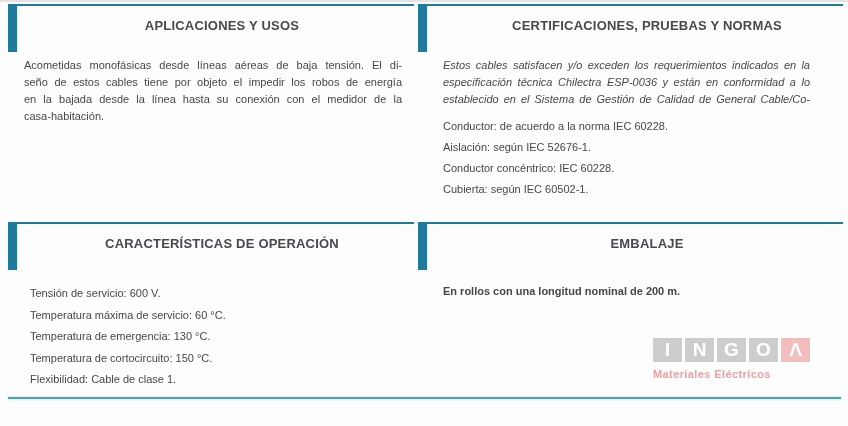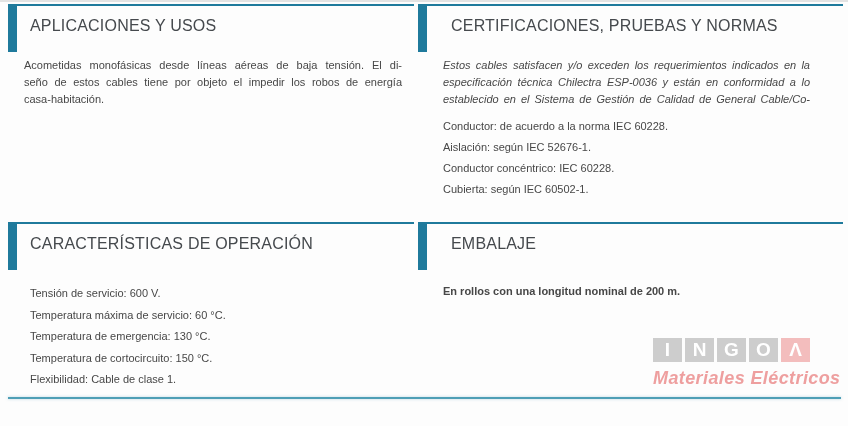--- a/index.html
+++ b/index.html
@@ -41,25 +41,26 @@
 
   .accent-bar {
     position: absolute;
     left: 0; top: 0;
     width: 9px; height: 46px;
     background: var(--accent);
   }
 
   .panel h2 {
     padding: 9px 0 0 22px;
-    font-size: 16px;
+    font-size: 13px;
     line-height: 22px;
-    font-weight: normal;
+    font-weight: bold;
     letter-spacing: 0.2px;
     color: var(--header-text);
+    text-align: center;
   }
   .panel-tr h2, .panel-br h2 { padding-left: 33px; }
 
   .body {
     font-size: 11px;
     line-height: 17px;
     color: var(--body-text);
   }
   .panel-tl .paragraph { margin: 20px 12px 0 16px; }
   .panel-tr .paragraph { margin: 20px 33px 0 25px; font-style: italic; }
@@ -98,40 +99,40 @@
     font-weight: bold;
     font-size: 19px;
     line-height: 24px;
     display: flex;
     align-items: center;
     justify-content: center;
   }
   .lbox.pink { background: var(--logo-pink); }
   .logo-tagline {
     margin-top: 6px;
-    font-size: 18px;
+    font-size: 11px;
     font-weight: bold;
-    font-style: italic;
     letter-spacing: 0.4px;
     color: var(--logo-tagline);
     white-space: nowrap;
   }
 </style>
 </head>
 <body>
 
 <div class="page">
   <div class="page-top-edge"></div>
 
   <section class="panel panel-tl">
     <div class="accent-bar"></div>
     <h2>APLICACIONES Y USOS</h2>
     <div class="body paragraph">
         <span class="jline">Acometidas monofásicas desde líneas aéreas de baja tensión. El di-</span>
         <span class="jline">seño de estos cables tiene por objeto el impedir los robos de energía</span>
+        <span class="jline">en la bajada desde la línea hasta su conexión con el medidor de la</span>
         <span class="jline last">casa-habitación.</span>
       </div>
   </section>
 
   <section class="panel panel-tr">
     <div class="accent-bar"></div>
     <h2>CERTIFICACIONES, PRUEBAS Y NORMAS</h2>
     <div class="body paragraph">
         <span class="jline">Estos cables satisfacen y/o exceden los requerimientos indicados en la</span>
         <span class="jline">especificación técnica Chilectra ESP-0036 y están en conformidad a lo</span>

